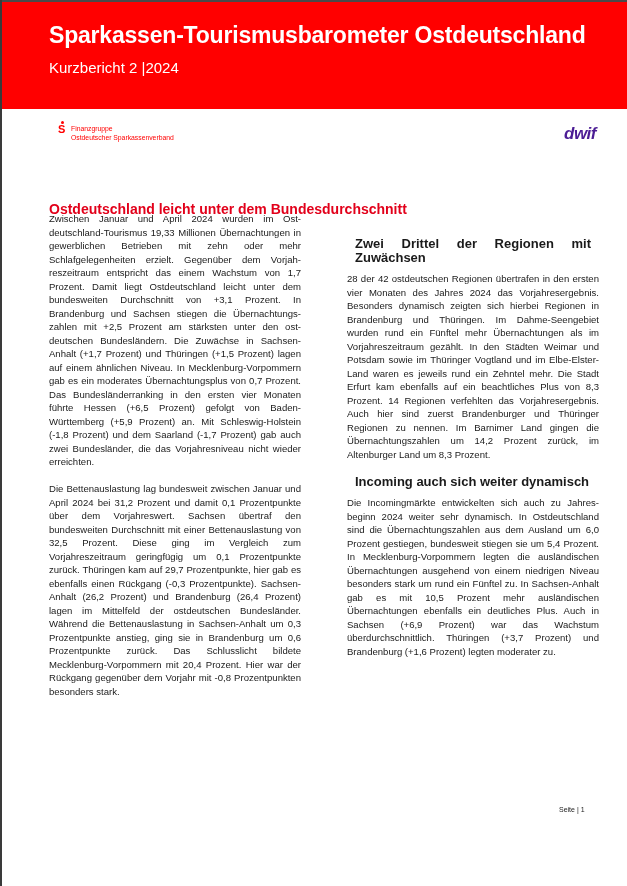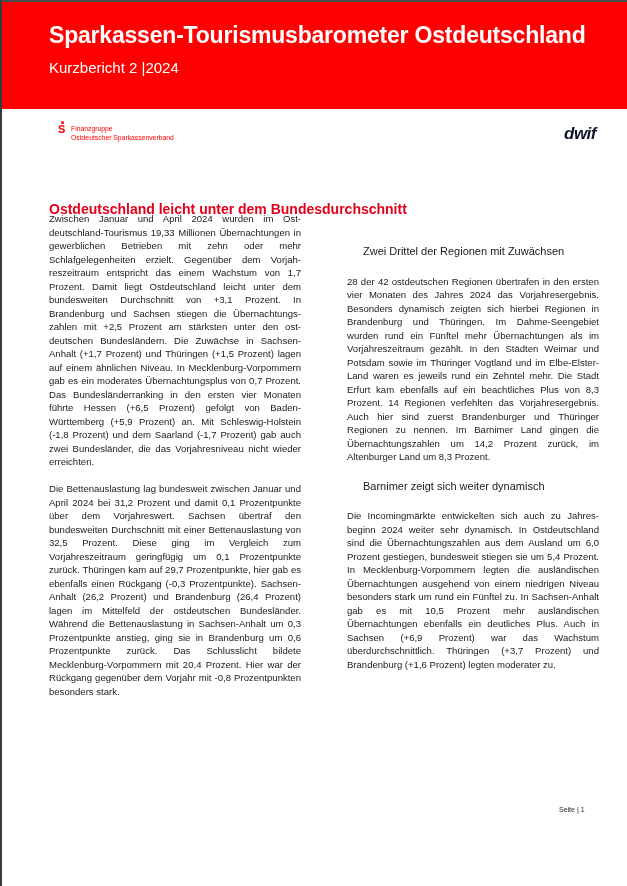--- a/index.html
+++ b/index.html
@@ -21,33 +21,33 @@
     position: absolute; left: 47px; top: 57px; font-size: 15px; font-family: "Liberation Sans", sans-serif;
   }
   .fg-logo { position: absolute; left: 56px; top: 124px; display: flex; align-items: flex-start; }
   .fg-logo .s-icon {
     width: 9px; height: 11px; color: #ff0000; font-weight: bold; font-size: 11px; line-height: 10px;
     margin-right: 4px; font-family: "Liberation Sans", sans-serif; position: relative;
   }
   .fg-logo .s-icon::before { content: ""; position: absolute; left: 3px; top: -3px; width: 3px; height: 3px; background: #ff0000; border-radius: 50%; }
   .fg-logo .txt { color: #ff0000; font-size: 6.8px; line-height: 9px; font-family: "Liberation Sans", sans-serif; }
   .dwif {
-    position: absolute; left: 562px; top: 124px; color: #0f172a; font-weight: bold; font-style: italic;
+    position: absolute; left: 562px; top: 124px; color: #4c1d95; font-weight: bold; font-style: italic;
     font-size: 17px; letter-spacing: -0.5px; font-family: "Liberation Sans", sans-serif;
   }
   .section-title {
     position: absolute; left: 47px; top: 201px; color: #e2001a; font-weight: bold; font-size: 14px;
     font-family: "Liberation Sans", sans-serif;
   }
   .col {
     position: absolute; font-size: 9.55px; line-height: 13.5px; color: #1a1a1a; text-align: justify;
     font-family: "Liberation Sans", sans-serif;
   }
   .col p { margin: 0 0 13.5px 0; hyphens: manual; }
-  .col h3 { margin: 16px; font-size: 11px; font-weight: normal; line-height: 13.5px; }
+  .col h3 { margin: 8px; font-size: 13px; font-weight: bold; line-height: 13.5px; }
   .col-left { left: 47px; top: 212px; width: 252px; }
   .col-right { left: 345px; top: 229px; width: 252px; }
   .page-num {
     position: absolute; left: 557px; top: 806px; font-size: 7px; color: #1a1a1a;
     font-family: "Liberation Sans", sans-serif;
   }
 </style>
 </head>
 <body>
 
@@ -71,17 +71,17 @@
 <div class="section-title">Ostdeutschland leicht unter dem Bundesdurchschnitt</div>
 
 <div class="col col-left">
   <p>Zwischen Januar und April 2024 wurden im Ost­deutschland-Tourismus 19,33 Millionen Übernachtun­gen in gewerblichen Betrieben mit zehn oder mehr Schlafgelegenheiten erzielt. Gegenüber dem Vorjah­reszeitraum entspricht das einem Wachstum von 1,7 Prozent. Damit liegt Ostdeutschland leicht unter dem bundesweiten Durchschnitt von +3,1 Prozent. In Brandenburg und Sachsen stiegen die Übernachtungs­zahlen mit +2,5 Prozent am stärksten unter den ost­deutschen Bundesländern. Die Zuwächse in Sachsen-Anhalt (+1,7 Prozent) und Thüringen (+1,5 Prozent) lagen auf einem ähnlichen Niveau. In Mecklenburg-Vorpommern gab es ein moderates Übernachtungs­plus von 0,7 Prozent. Das Bundesländerranking in den ersten vier Monaten führte Hessen (+6,5 Prozent) ge­folgt von Baden-Württemberg (+5,9 Prozent) an. Mit Schleswig-Holstein (-1,8 Prozent) und dem Saarland (-1,7 Prozent) gab auch zwei Bundesländer, die das Vorjahresniveau nicht wieder erreichten.</p>
   <p>Die Bettenauslastung lag bundesweit zwischen Januar und April 2024 bei 31,2 Prozent und damit 0,1 Pro­zentpunkte über dem Vorjahreswert. Sachsen übertraf den bundesweiten Durchschnitt mit einer Bettenaus­lastung von 32,5 Prozent. Diese ging im Vergleich zum Vorjahreszeitraum geringfügig um 0,1 Prozentpunkte zurück. Thüringen kam auf 29,7 Prozentpunkte, hier gab es ebenfalls einen Rückgang (-0,3 Prozentpunkte). Sachsen-Anhalt (26,2 Prozent) und Brandenburg (26,4 Prozent) lagen im Mittelfeld der ostdeutschen Bundes­länder. Während die Bettenauslastung in Sachsen-Anhalt um 0,3 Prozentpunkte anstieg, ging sie in Bran­denburg um 0,6 Prozentpunkte zurück. Das Schluss­licht bildete Mecklenburg-Vorpommern mit 20,4 Pro­zent. Hier war der Rückgang gegenüber dem Vorjahr mit -0,8 Prozentpunkten besonders stark.</p>
 </div>
 
 <div class="col col-right">
   <h3>Zwei Drittel der Regionen mit Zuwächsen</h3>
   <p>28 der 42 ostdeutschen Regionen übertrafen in den ersten vier Monaten des Jahres 2024 das Vorjahreser­gebnis. Besonders dynamisch zeigten sich hierbei Re­gionen in Brandenburg und Thüringen. Im Dahme-Seengebiet wurden rund ein Fünftel mehr Übernach­tungen als im Vorjahreszeitraum gezählt. In den Städ­ten Weimar und Potsdam sowie im Thüringer Vogtland und im Elbe-Elster-Land waren es jeweils rund ein Zehntel mehr. Die Stadt Erfurt kam ebenfalls auf ein beachtliches Plus von 8,3 Prozent. 14 Regionen ver­fehlten das Vorjahresergebnis. Auch hier sind zuerst Brandenburger und Thüringer Regionen zu nennen. Im Barnimer Land gingen die Übernachtungszahlen um 14,2 Prozent zurück, im Altenburger Land um 8,3 Pro­zent.</p>
-  <h3>Barnimer zeigt sich weiter dynamisch</h3>
+  <h3>Incoming auch sich weiter dynamisch</h3>
   <p>Die Incomingmärkte entwickelten sich auch zu Jahres­beginn 2024 weiter sehr dynamisch. In Ostdeutschland sind die Übernachtungszahlen aus dem Ausland um 6,0 Prozent gestiegen, bundesweit stiegen sie um 5,4 Prozent. In Mecklenburg-Vorpommern legten die ausländischen Übernachtungen ausgehend von einem niedrigen Niveau besonders stark um rund ein Fünftel zu. In Sachsen-Anhalt gab es mit 10,5 Prozent mehr ausländischen Übernachtungen ebenfalls ein deutli­ches Plus. Auch in Sachsen (+6,9 Prozent) war das Wachstum überdurchschnittlich. Thüringen (+3,7 Pro­zent) und Brandenburg (+1,6 Prozent) legten modera­ter zu.</p>
 </div>
 
 <div class="page-num">Seite | 1</div>
 
 </body></html>

